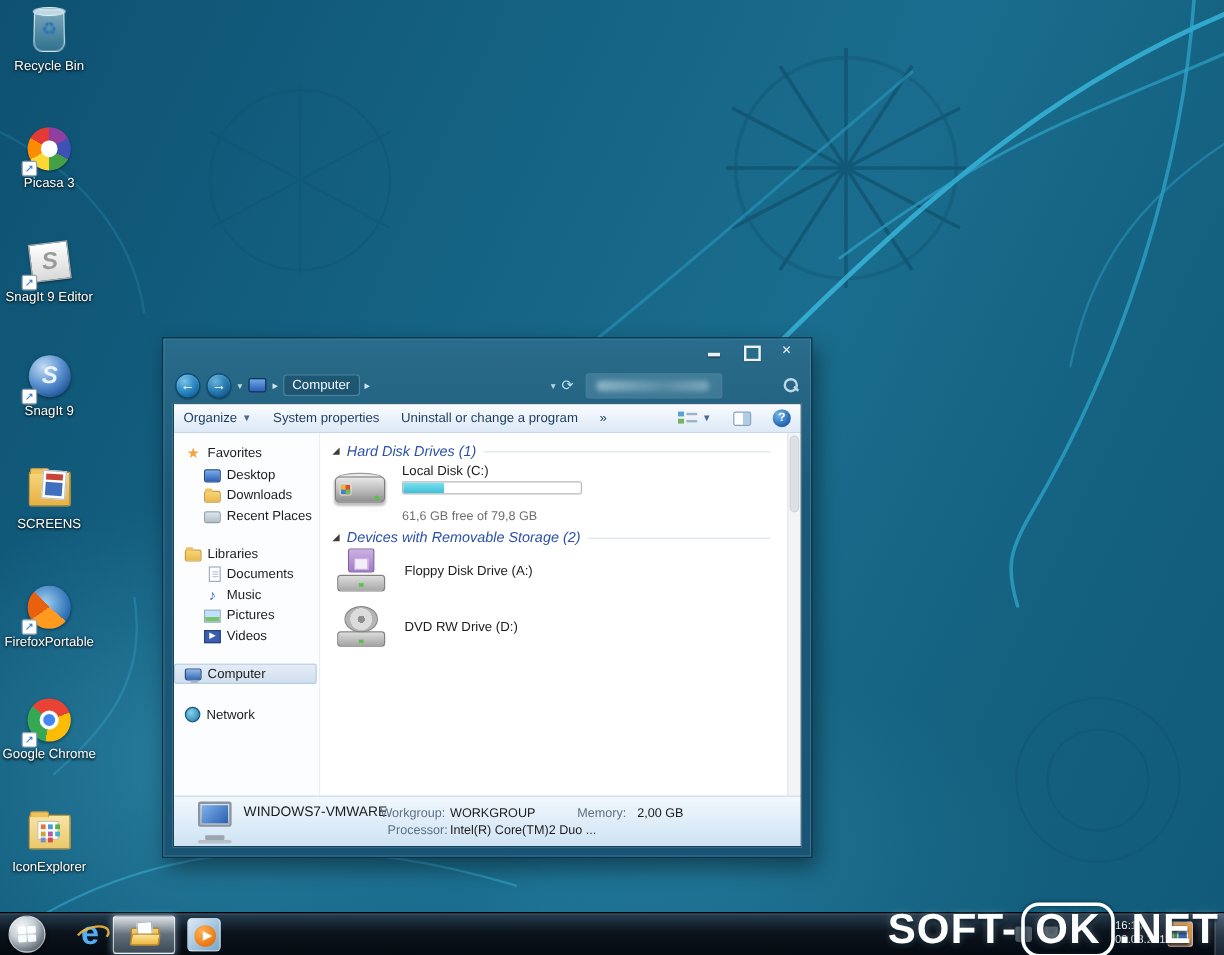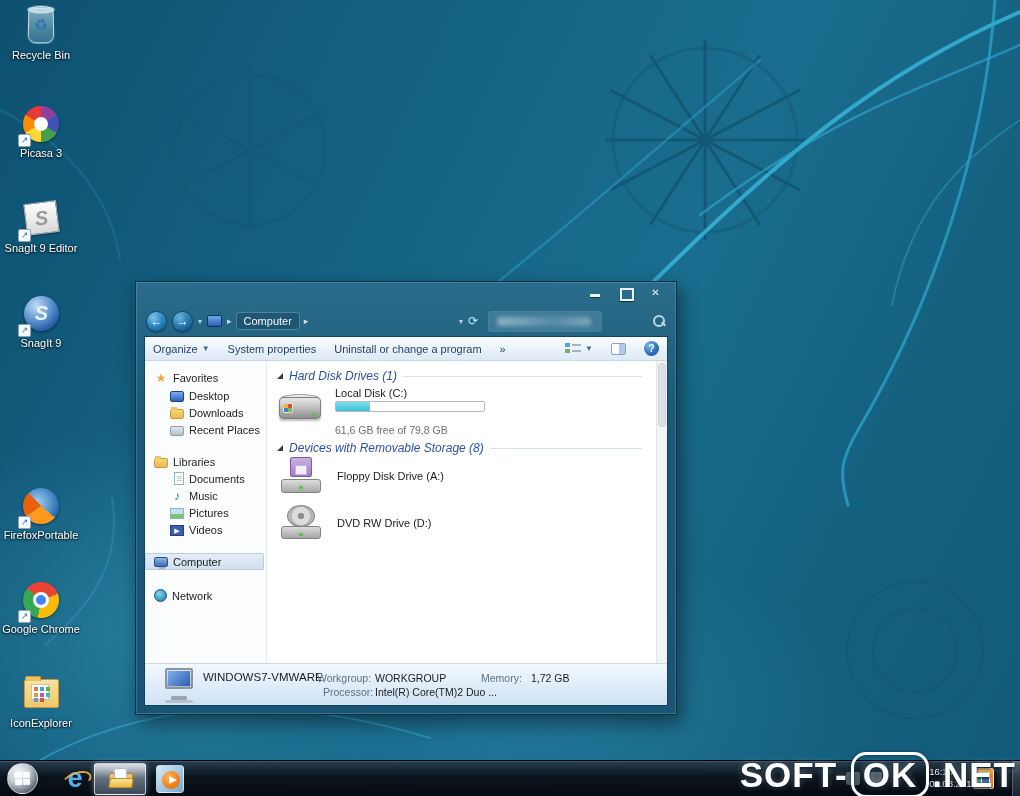--- a/index.html
+++ b/index.html
@@ -278,20 +278,28 @@
       </div>
     <div class="dlabel">SnagIt 9 Editor</div>
   </div>
   <div class="dicon" style="top:294px">
     <div class="art">
         <div class="ssphere">S</div>
       <div class="sc-arrow">↗</div>
       </div>
     <div class="dlabel">SnagIt 9</div>
   </div>
+  <div class="dicon" style="top:388px">
+    <div class="art">
+        <div class="folderbig">
+          <div class="sheet red"></div>
+        </div>
+      </div>
+    <div class="dlabel">SCREENS</div>
+  </div>
   <div class="dicon" style="top:486px">
     <div class="art">
         <div class="firefox"></div>
       <div class="sc-arrow">↗</div>
       </div>
     <div class="dlabel">FirefoxPortable</div>
   </div>
   <div class="dicon" style="top:580px">
     <div class="art">
         <div class="chrome">
@@ -426,21 +434,21 @@
               <div class="dname">Local Disk (C:)</div>
               <div class="capbar">
                 <div class="capfill" style="width: 23%; background: linear-gradient(rgb(127, 224, 239), rgb(59, 192, 216));"></div>
               </div>
               <div class="captext">61,6 GB free of 79,8 GB</div>
             </div>
           </div>
 
           <div class="ghead" style="top:80px">
             <span class="gtri"></span>
-            <span class="gtitle">Devices with Removable Storage (8)</span>
+            <span class="gtitle">Devices with Removable Storage (2)</span>
             <span class="gline"></span>
           </div>
 
           <div class="drive" style="left:12px;top:96px;width:250px;height:40px">
             <div class="flopart" style="position:absolute;left:0;top:0">
               <div class="flopdisk"></div>
                 <div class="flopbase"></div>
                 <div class="flopled"></div>
             </div>
             <div class="dname" style="position:absolute;left:58px;top:13px">Floppy Disk Drive (A:)</div>
@@ -463,21 +471,21 @@
 
       <div class="details">
         <div class="pcart">
           <div class="pcscreen"></div>
             <div class="pcbase"></div>
         </div>
         <div class="dname-main" style="left:58px;top:7px">WINDOWS7-VMWARE</div>
         <div class="dlab" style="left:172px;top:8px">Workgroup:</div>
         <div class="dval" style="left:230px;top:8px">WORKGROUP</div>
         <div class="dlab" style="left:336px;top:8px">Memory:</div>
-        <div class="dval" style="left:386px;top:8px">1,72 GB</div>
+        <div class="dval" style="left:386px;top:8px">2,00 GB</div>
         <div class="dlab" style="left:178px;top:22px">Processor:</div>
         <div class="dval" style="left:230px;top:22px">Intel(R) Core(TM)2 Duo ...</div>
       </div>
     </div>
   </div>
 
   <div class="taskbar">
     <div class="orb">
       <div class="flag">
           <span></span>

